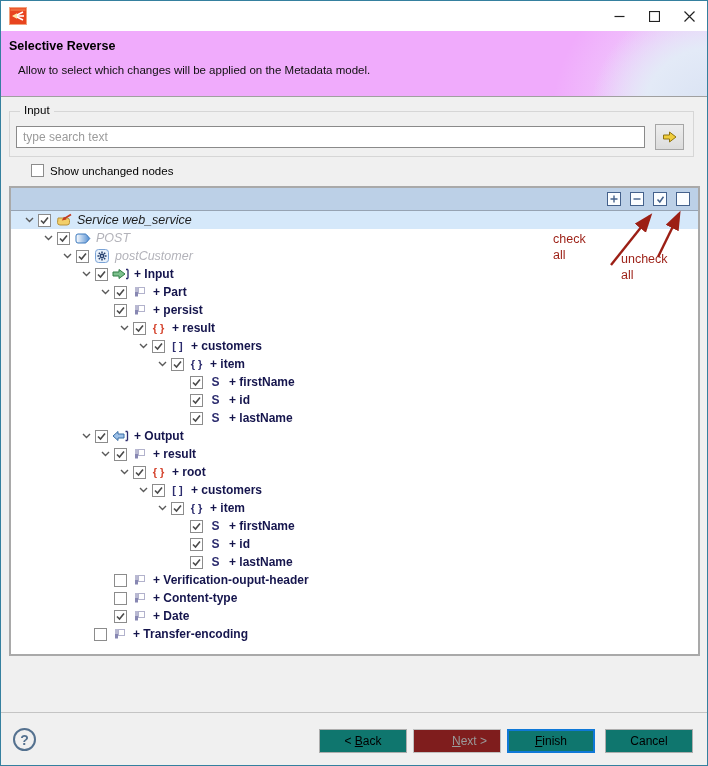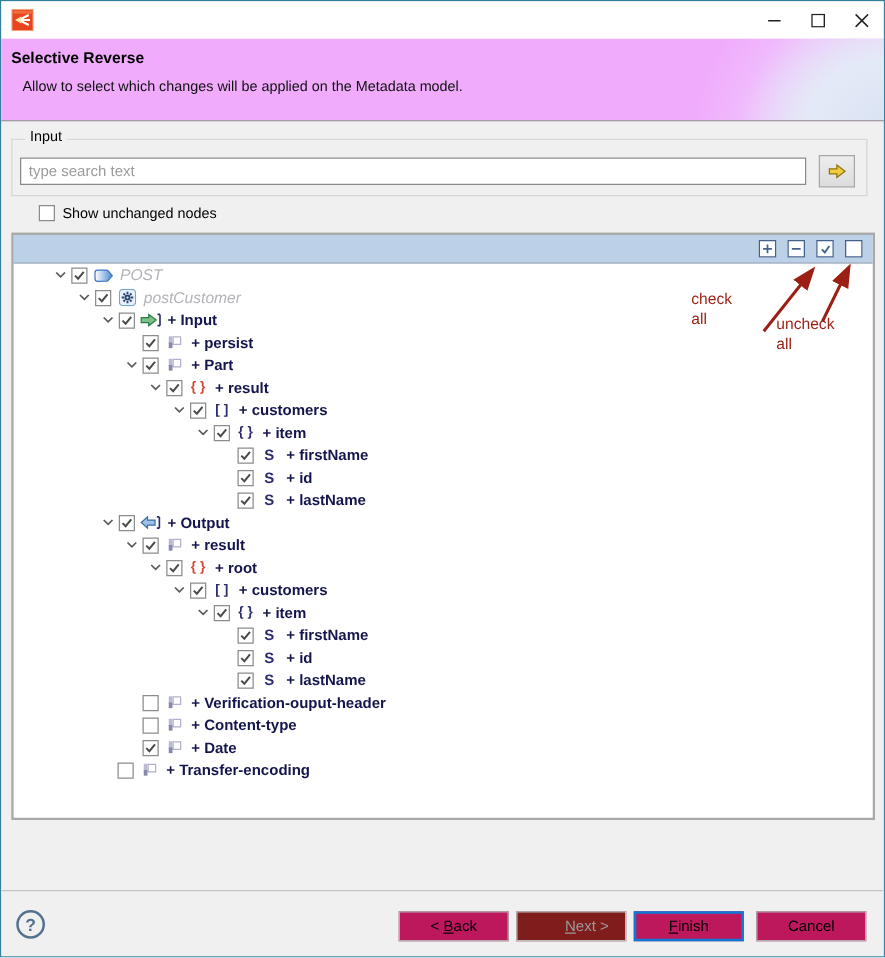--- a/index.html
+++ b/index.html
@@ -51,21 +51,21 @@
 
   
   .note { position:absolute; font-size:12.5px; line-height:16px; text-align:left; pointer-events:none; }
   .note-check { left:552px; top:230px; width:64px; }
   .note-uncheck { left:620px; top:250px; width:80px; }
   .annot-arrows { position:absolute; left:535px; top:203px; pointer-events:none; }
 
   
   .footer { position:absolute; left:0; bottom:0; right:0; height:53px; background:#f0f0f0; border-top:1px solid #c4c4c4; }
   .help { position:absolute; left:12px; top:15px; width:23px; height:23px; border:2px solid #54718f; border-radius:50%; color:#54718f; font-size:14px; font-weight:bold; display:flex; align-items:center; justify-content:center; cursor:default; }
-  .btn { position:absolute; top:16px; width:88px; height:24px; background:#be185d; border:1px solid #adadad; font-size:12px; color:#000; font-family:inherit; cursor:default; }
+  .btn { position:absolute; top:16px; width:88px; height:24px; background:#0f766e; border:1px solid #adadad; font-size:12px; color:#000; font-family:inherit; cursor:default; }
   .btn.default { border:2px solid #0f78d7; }
   .btn:disabled { background:#7f1d1d; color:#9a9a9a; border-color:#bfbfbf;padding-left:25px; }
 </style>
 </head>
 <body>
 
 <div class="window">
 
   <div class="titlebar">
     <svg class="appicon" viewBox="0 0 18 18">
@@ -130,20 +130,40 @@
             </svg>
           </span>
           <span class="tbi">
             <svg width="9" height="9">
               <path d="M1.5,4.5 L3.8,7 L7.5,1.8" stroke="#44618c" stroke-width="1.5" fill="none"></path>
             </svg>
           </span>
           <span class="tbi"></span>
         </div>
       <div class="tree-body">
+          <div class="tree-row style-dark-italic selected" style="padding-left: 10px;">
+            <span class="chev">
+              <svg width="9" height="6">
+                <path d="M1 1 L4.5 4.5 L8 1" stroke="#5a5a5a" stroke-width="1.4" fill="none"></path>
+              </svg>
+            </span>
+            <span class="cb">
+              <svg width="11" height="11">
+                <path d="M2 5.5 L4.5 8 L9 2.5" stroke="#4a4a4a" stroke-width="1.6" fill="none"></path>
+              </svg>
+            </span>
+            <span class="nicon">
+              <svg width="18" height="14" viewBox="0 0 18 14">
+                <path d="M3,5 h9 a2.5,2.5 0 0 1 2.5,2.5 v2 a2.5,2.5 0 0 1 -2.5,2.5 h-7 a2.5,2.5 0 0 1 -2.5,-2.5 z" fill="#f2cf6a" stroke="#b8923a"></path>
+                <path d="M16,1.5 L9.5,5.5" stroke="#c23b22" stroke-width="1.7" fill="none"></path>
+                <path d="M6.8,7.4 L11.6,6.6 L9,3.8 Z" fill="#c23b22"></path>
+              </svg>
+            </span>
+            <span class="lbl">Service web_service</span>
+          </div>
           <div class="tree-row style-gray-italic" style="padding-left: 29px;">
             <span class="chev">
               <svg width="9" height="6">
                 <path d="M1 1 L4.5 4.5 L8 1" stroke="#5a5a5a" stroke-width="1.4" fill="none"></path>
               </svg>
             </span>
             <span class="cb">
               <svg width="11" height="11">
                 <path d="M2 5.5 L4.5 8 L9 2.5" stroke="#4a4a4a" stroke-width="1.6" fill="none"></path>
               </svg>
@@ -204,54 +224,54 @@
             </span>
             <span class="nicon">
               <svg width="17" height="12" viewBox="0 0 17 12">
                 <path d="M1,4 h6 V1.5 L13,6 L7,10.5 V8 H1 z" fill="#7cc08c" stroke="#2e7d45"></path>
                 <path d="M14,1.5 h2 M16,1.5 v9 M14,10.5 h2" fill="none" stroke="#2c2c6e" stroke-width="1.3"></path>
               </svg>
             </span>
             <span class="lbl">+ Input</span>
           </div>
           <div class="tree-row style-bold" style="padding-left: 86px;">
+            <span class="chev">
+              <svg width="9" height="6">
+                <path d="M1 1 L4.5 4.5 L8 1" stroke="#5a5a5a" stroke-width="1.4" fill="none"></path>
+              </svg>
+            </span>
+            <span class="cb">
+              <svg width="11" height="11">
+                <path d="M2 5.5 L4.5 8 L9 2.5" stroke="#4a4a4a" stroke-width="1.6" fill="none"></path>
+              </svg>
+            </span>
+            <span class="nicon">
+              <svg width="12" height="12" viewBox="0 0 12 12">
+                <rect x="4.5" y="1.5" width="6" height="6" fill="#ffffff" stroke="#b2b2cc"></rect>
+                <rect x="1" y="1" width="3" height="6" fill="#b9b9d2"></rect>
+                <rect x="1" y="6" width="3" height="4.5" fill="#8787b2"></rect>
+              </svg>
+            </span>
+            <span class="lbl">+ Part</span>
+          </div>
+          <div class="tree-row style-bold" style="padding-left: 86px;">
             <span class="chev"></span>
             <span class="cb">
               <svg width="11" height="11">
                 <path d="M2 5.5 L4.5 8 L9 2.5" stroke="#4a4a4a" stroke-width="1.6" fill="none"></path>
               </svg>
             </span>
             <span class="nicon">
               <svg width="12" height="12" viewBox="0 0 12 12">
                 <rect x="4.5" y="1.5" width="6" height="6" fill="#ffffff" stroke="#b2b2cc"></rect>
                 <rect x="1" y="1" width="3" height="6" fill="#b9b9d2"></rect>
                 <rect x="1" y="6" width="3" height="4.5" fill="#8787b2"></rect>
               </svg>
             </span>
             <span class="lbl">+ persist</span>
-          </div>
-          <div class="tree-row style-bold" style="padding-left: 86px;">
-            <span class="chev">
-              <svg width="9" height="6">
-                <path d="M1 1 L4.5 4.5 L8 1" stroke="#5a5a5a" stroke-width="1.4" fill="none"></path>
-              </svg>
-            </span>
-            <span class="cb">
-              <svg width="11" height="11">
-                <path d="M2 5.5 L4.5 8 L9 2.5" stroke="#4a4a4a" stroke-width="1.6" fill="none"></path>
-              </svg>
-            </span>
-            <span class="nicon">
-              <svg width="12" height="12" viewBox="0 0 12 12">
-                <rect x="4.5" y="1.5" width="6" height="6" fill="#ffffff" stroke="#b2b2cc"></rect>
-                <rect x="1" y="1" width="3" height="6" fill="#b9b9d2"></rect>
-                <rect x="1" y="6" width="3" height="4.5" fill="#8787b2"></rect>
-              </svg>
-            </span>
-            <span class="lbl">+ Part</span>
           </div>
           <div class="tree-row style-bold" style="padding-left: 105px;">
             <span class="chev">
               <svg width="9" height="6">
                 <path d="M1 1 L4.5 4.5 L8 1" stroke="#5a5a5a" stroke-width="1.4" fill="none"></path>
               </svg>
             </span>
             <span class="cb">
               <svg width="11" height="11">
                 <path d="M2 5.5 L4.5 8 L9 2.5" stroke="#4a4a4a" stroke-width="1.6" fill="none"></path>

